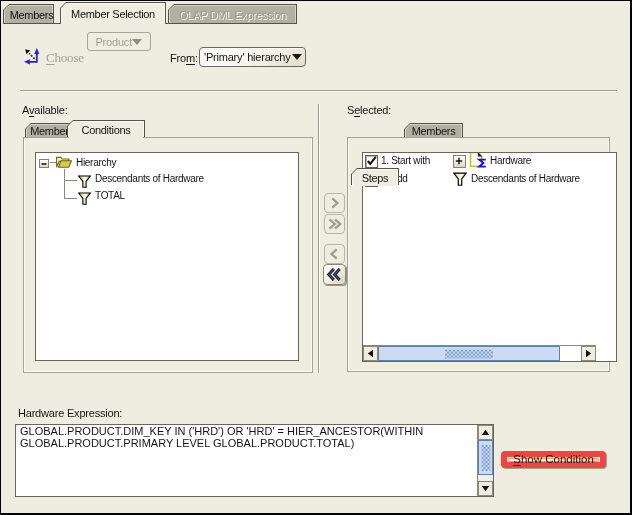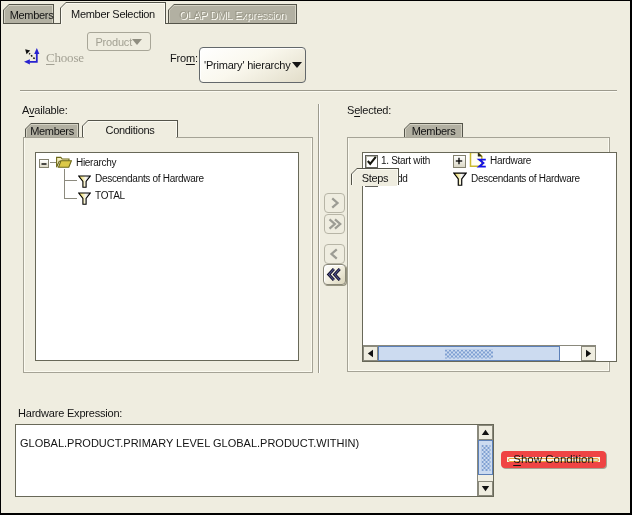--- a/index.html
+++ b/index.html
@@ -114,42 +114,42 @@
   </svg>
   <span class="lbl" style="left:46px;top:51px;font-size:13px;color:#a3a194;font-family:Liberation Serif, serif;"><span></span><span class="u">C</span><span>hoose</span></span>
 
   <div class="combo disabled" style="left:87px;top:32px;width:64px;height:19px;text-align:right;">
     <span class="ctext">Product</span>
     <span class="arrow-down" style="border-left-width:5.5px;border-right-width:5.5px;border-top:6px solid #8f8d80;margin-right:8px;"></span>
   </div>
 
   <span class="lbl" style="left:170px;top:52px;"><span>Fro</span><span class="u">m</span><span>:</span></span>
 
-  <div class="combo enabled" style="left:199px;top:47px;width:107px;height:36px;">
+  <div class="combo enabled" style="left:199px;top:47px;width:107px;height:20px;">
     <span class="ctext">'Primary' hierarchy</span>
     <span class="arrow-down" style="border-left-width:5.5px;border-right-width:5.5px;border-top:6px solid #141414;margin-right:3px;"></span>
   </div>
 
   <div class="hline" style="left:20px;top:90px;width:597px;background:#9c9a8d;"></div>
   <div class="hline" style="left:20px;top:91px;width:597px;background:#fbfaf1;"></div>
 
   <div class="vline" style="left:318px;top:104px;height:269px;background:#9c9a8d;"></div>
   <div class="vline" style="left:319px;top:104px;height:269px;background:rgba(255,255,255,.85);"></div>
 
   <span class="lbl" style="left:22px;top:104px;"><span>A</span><span class="u">v</span><span>ailable:</span></span>
 
   <div class="contentbox" style="left:23px;top:137px;width:290px;height:236px;"></div>
 
   <div class="tab small inactive" style="left:25px;top:123px;width:54px;height:14px;z-index:2;">
     <div class="bd"></div>
       <div class="hl"></div>
       <div class="fill"></div>
     <span class="tlabel" style="inset:1px 0 0 0;">Members</span>
   </div>
-  <div class="tab small active" style="left:82px;top:120px;width:96px;height:18px;z-index:2;">
+  <div class="tab small active" style="left:67px;top:120px;width:78px;height:18px;z-index:2;">
     <div class="bd" style="bottom:1px;"></div>
       <div class="hl" style="bottom:1px;"></div>
       <div class="fill"></div>
     <span class="tlabel">Conditions</span>
   </div>
 
   <div class="whitebox" style="left:35px;top:152px;width:264px;height:209px;">
 
     <div class="expbox" style="left:3px;top:6px;width:10px;height:9px;">
       <svg width="8" height="8" viewBox="0 0 8 8" style="position:absolute;left:0;top:0;">
@@ -270,21 +270,22 @@
         <svg width="9" height="9" viewBox="0 0 9 9">
             <polygon points="2,0.8 7.2,4.5 2,8.2" fill="#111"></polygon>
           </svg>
       </div>
     </div>
   </div>
 
   <span class="lbl" style="left:18px;top:407px;">Hardware Expression:</span>
 
   <div class="whitebox" style="left:15px;top:424px;width:479px;height:73px;">
-    <div class="condtext" style="left:4px;top:12px;">GLOBAL.PRODUCT.PRIMARY LEVEL GLOBAL.PRODUCT.WITHIN)</div>
+    <div class="condtext" style="left:4px;top:0px;">GLOBAL.PRODUCT.DIM_KEY IN ('HRD') OR 'HRD' = HIER_ANCESTOR(WITHIN</div>
+    <div class="condtext" style="left:4px;top:12px;">GLOBAL.PRODUCT.PRIMARY LEVEL GLOBAL.PRODUCT.TOTAL)</div>
 
     <div class="abs" style="right:0;top:0;width:16px;height:71px;border-left:1px solid #8a897c;background:#f1efe3;">
       <div class="sbtn" style="left:0;top:0;width:15px;height:15px;">
         <svg width="9" height="9" viewBox="0 0 9 9">
             <polygon points="0.8,7 4.5,1.8 8.2,7" fill="#111"></polygon>
           </svg>
       </div>
       <div class="sthumb" style="left:0px;top:15px;width:15px;height:35px;">
         <div class="sgrip" style="width:9px;height:26px;"></div>
       </div>

